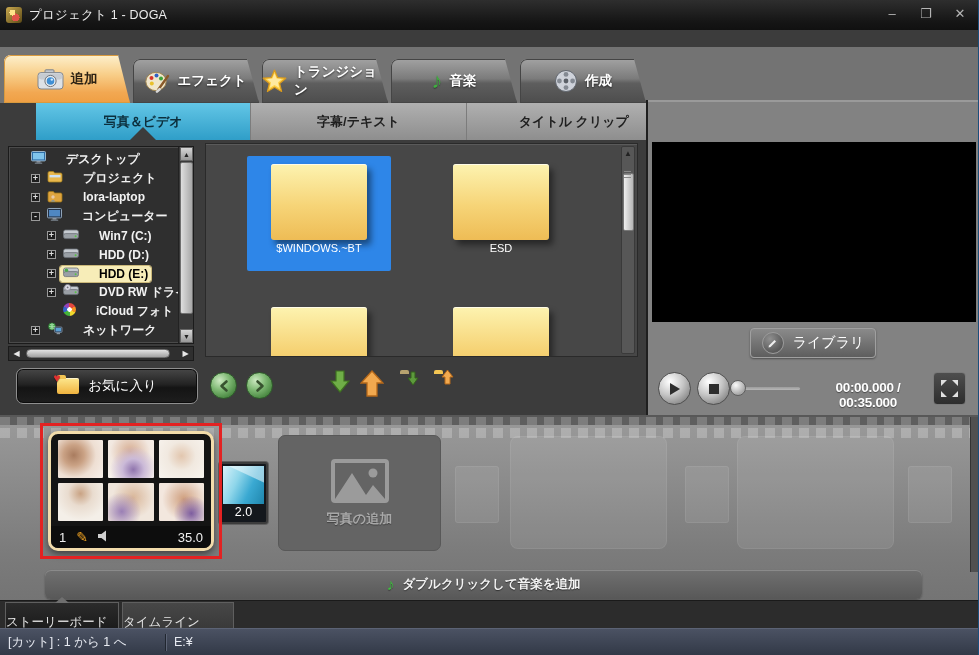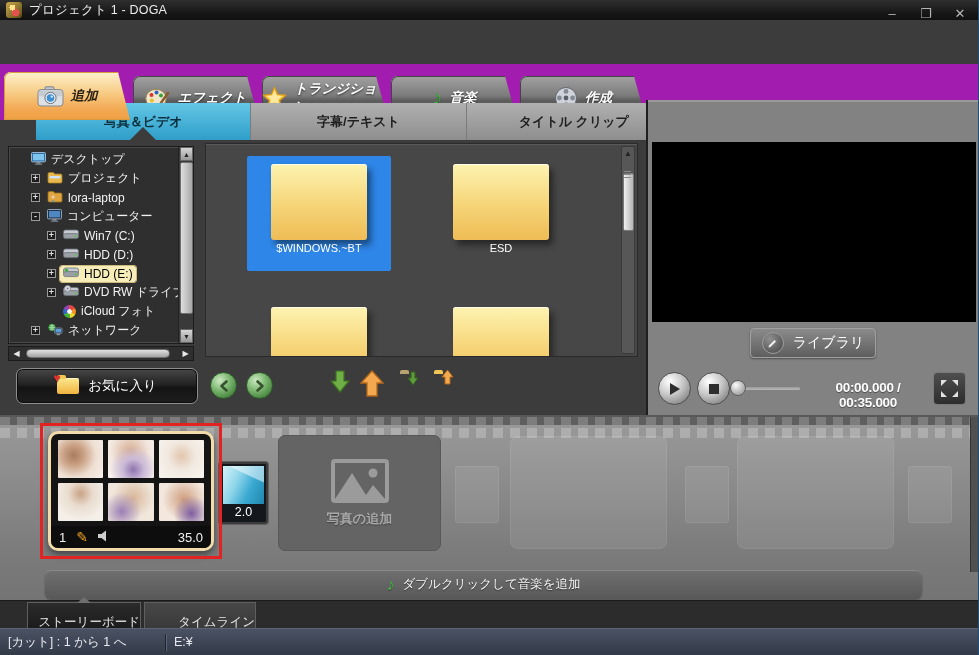--- a/index.html
+++ b/index.html
@@ -5,21 +5,21 @@
   * { margin:0; padding:0; box-sizing:border-box; }
   html,body { background:#222; }
   body { font-family:"Liberation Sans", sans-serif; }
   .window {
     position:relative; width:979px; height:655px; overflow:hidden;
     background:#3c3c3c; border-right:1px solid #1c4f7c;
   }
 
   
   .titlebar {
-    position:absolute; left:0; top:0; width:979px; height:20px;
+    position:absolute; left:0; top:0; width:979px; height:30px;
     background:linear-gradient(180deg,#2e2e2e,#161616 70%,#101010);
     display:flex; align-items:center; padding-left:6px; color:#ececec;
   }
   .app-icon { width:16px; height:16px; margin-right:7px; border-radius:3px;
     background:
       radial-gradient(circle at 40% 35%, #ffe28a 0 3px, transparent 3px),
       radial-gradient(circle at 60% 65%, #e0524a 0 4px, transparent 4px),
       linear-gradient(135deg,#caa94f,#5c4a16);
   }
   .title-text { font-size:12.5px; letter-spacing:.2px; }
@@ -28,21 +28,21 @@
 
   
   .menubar {
     position:absolute; left:0; top:26px; width:979px; height:21px;
     background:#2b2b2b; border-bottom:1px solid #191919;
     display:flex; align-items:center; padding-left:8px;
   }
   .menu-item { color:#f2f2f2; font-size:12.5px; padding:0 10px; }
 
   
-  .tabrow { position:absolute; left:0; top:64px; width:979px; height:56px; background:#a21caf;font-style:italic; }
+  .tabrow { position:absolute; left:0; top:47px; width:979px; height:56px; background:#737373; }
   .tabs-wrap { position:absolute; left:4px; bottom:0; display:flex; align-items:flex-end; }
   .main-tab {
     position:relative; width:126px; height:44px; margin-right:3px;
     clip-path:polygon(0 0, calc(100% - 12px) 0, 100% 100%, 0 100%);
     border-radius:7px 12px 0 0;
     display:flex; align-items:center; justify-content:center; gap:7px;
     font-weight:bold; font-size:13.5px;
   }
   .main-tab.inactive {
     background:linear-gradient(180deg,#a2a2a2,#7b7b7b 45%,#5e5e5e 55%,#4d4d4d);
@@ -87,21 +87,21 @@
   
   .left-content { position:absolute; left:0; top:140px; width:645px; height:275px; background:#3c3c3c; }
 
   .tree-panel {
     position:absolute; left:8px; top:6px; width:186px; height:198px;
     background:#2f2f2f; border:1px solid #1b1b1b; box-shadow:inset 0 0 0 1px #4a4a4a;
     overflow:hidden;
   }
   .tree-rows { position:absolute; left:2px; top:3px; right:16px; }
   .tree-row { display:flex; align-items:center; height:19px; color:#f2f2f2; font-size:12px; white-space:nowrap; }
-  .tree-row .hl { display:flex; align-items:center; gap:5px; padding:1px 3px; border-radius:2px; }
+  .tree-row .hl { display:flex; align-items:flex-start; gap:20px; padding:1px 3px; border-radius:2px;font-weight:bold; }
   .tree-row.selected .hl { background:#f7edb8; outline:1px solid #cbb87a; color:#000; }
   .d0 { padding-left:4px; } .d1 { padding-left:20px; } .d2 { padding-left:36px; }
   .exp {
     width:9px; height:9px; margin-right:4px; flex:none;
     border:1px solid #9a9a9a; background:#1d1d1d; color:#ddd;
     font-size:9px; line-height:7px; text-align:center; font-weight:bold;
   }
   .exp.none { visibility:hidden; }
   .pinwheel { width:13px; height:13px; border-radius:50%; flex:none;
     background:
@@ -242,28 +242,28 @@
     display:flex; flex-direction:column; align-items:center; justify-content:center; }
   .add-photo-frame { width:58px; height:44px; border:4px solid #9b9b9b; border-radius:4px;
     display:flex; align-items:flex-end; justify-content:center; overflow:hidden; }
   .add-photo-label { margin-top:7px; color:#a8a8a8; font-size:13px; font-weight:bold;
     text-shadow:0 1px 1px rgba(0,0,0,.35); }
 
   .music-bar { position:absolute; left:45px; top:153px; width:877px; height:29px;
     background:linear-gradient(180deg,#707070,#585858); border-radius:6px;
     box-shadow:inset 0 1px 0 #8a8a8a, 0 1px 2px rgba(0,0,0,.3);
     display:flex; align-items:center; justify-content:center; gap:8px; }
-  .music-hint { color:#f4f4f4; font-weight:normal; font-size:12.5px; text-shadow:0 1px 1px rgba(0,0,0,.5); }
+  .music-hint { color:#f4f4f4; font-weight:bold; font-size:12.5px; text-shadow:0 1px 1px rgba(0,0,0,.5); }
   .music-note-sm { color:#3fbf3f; font-size:16px; line-height:16px; text-shadow:0 1px 1px rgba(0,0,0,.4); }
 
   
   .view-tabs { position:absolute; left:0; top:600px; width:979px; height:28px;
     background:#2c2c2c; border-top:1px solid #1a1a1a; }
-  .view-tab { position:absolute; top:1px; height:40px; display:flex; align-items:center; justify-content:flex-end;
-    font-size:12.5px; color:#e4e4e4; border:1px solid #5f5f5f;margin-left:22px; }
+  .view-tab { position:absolute; top:1px; height:40px; display:flex; align-items:center; justify-content:flex-start;
+    font-size:12.5px; color:#e4e4e4; border:1px solid #5f5f5f; }
   .view-tab.active { left:5px; width:114px; background:linear-gradient(180deg,#2b2b2b,#141414); }
   .view-tab.active::before { content:""; position:absolute; top:-6px; left:50%; transform:translateX(-50%);
     border-left:7px solid transparent; border-right:7px solid transparent; border-bottom:6px solid #6f6f6f; }
   .view-tab.inactive { left:122px; width:112px; background:linear-gradient(180deg,#474747,#333333); }
 
   
   .status-bar { position:absolute; left:0; top:628px; width:979px; height:27px;
     background:linear-gradient(180deg,#4b5263,#323947); border-top:1px solid #5c6375;
     display:flex; align-items:center; color:#e8ebf2; font-size:12.5px; }
   .status-left { padding-left:8px; width:165px; }

